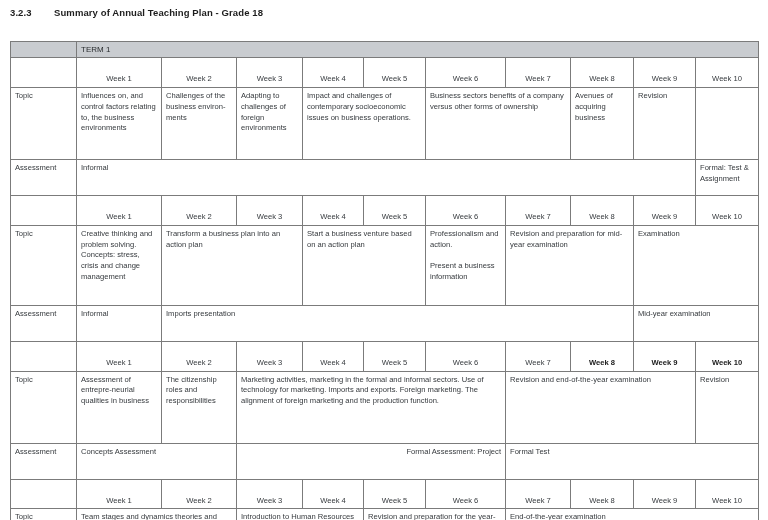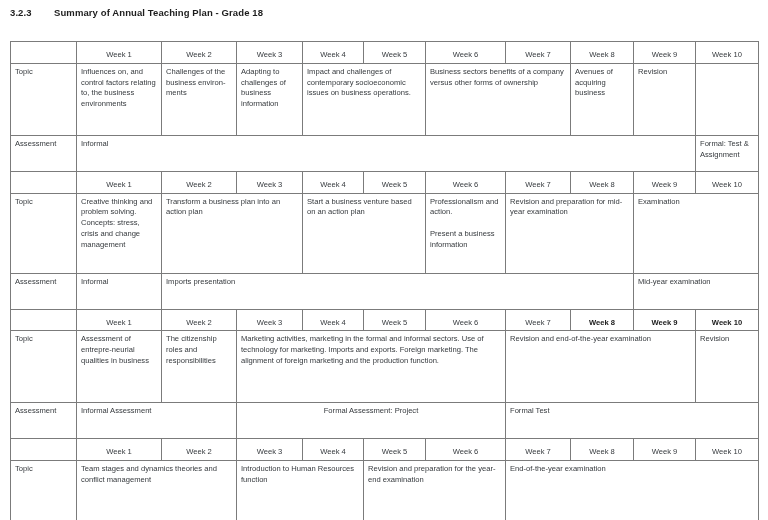--- a/index.html
+++ b/index.html
@@ -56,30 +56,30 @@
     padding-bottom: 2px;
   }
   .term-band td.blank-left { background: #c9ccd0; }
   .term-band .term-name {
     font-size: 8px;
     color: #2a2d30;
   }
   .week-head td {
     height: 15px;
     text-align: center;
-    padding-top: 8px;
+    padding-top: 16px;
     padding-bottom: 2px;
     white-space: nowrap;
   }
   .week-head td.corner { border-left: 1px solid #7b7b7b; }
   .week-head td.bold { font-weight: bold; color: #1b1b1b; }
   .row-label { white-space: nowrap; }
   .topic-row td { height: 72px; }
   .assess-row td { height: 36px; }
-  .ctr { text-align: center; }
+  .ctr { text-align: right; }
 
   
 </style>
 </head>
 <body>
 
 <div class="page">
 
   <div class="doc-heading">
     <span class="num">3.2.3</span>
@@ -94,38 +94,42 @@
         <col style="width:66px">
       <col style="width:61px">
         <col style="width:62px">
         <col style="width:80px">
       <col style="width:65px">
         <col style="width:63px">
         <col style="width:62px">
       <col style="width:63px">
     </colgroup>
     <tbody id="table-body">
+        <tr class="term-band">
+          <td class="blank-left"></td>
+          <td colspan="10" class="term-name">TERM 1</td>
+        </tr>
         <tr class="week-head">
           <td class="corner"></td>
           <td>Week 1</td>
           <td>Week 2</td>
           <td>Week 3</td>
           <td>Week 4</td>
           <td>Week 5</td>
           <td>Week 6</td>
           <td>Week 7</td>
           <td>Week 8</td>
           <td>Week 9</td>
           <td>Week 10</td>
         </tr>
         <tr class="topic-row" style="height: 72px;">
           <td class="row-label">Topic</td>
           <td colspan="1"><span>Influences on, and control factors relating to, the business environments</span></td>
           <td colspan="1"><span>Challenges of the business environ-ments</span></td>
-          <td colspan="1"><span>Adapting to challenges of business information</span></td>
+          <td colspan="1"><span>Adapting to challenges of foreign environments</span></td>
           <td colspan="2"><span>Impact and challenges of contemporary socioeconomic issues on business operations.</span></td>
           <td colspan="2"><span>Business sectors benefits of a company versus other forms of ownership</span></td>
           <td colspan="1"><span>Avenues of acquiring business</span></td>
           <td colspan="1"><span>Revision</span></td>
           <td colspan="1"><br></td>
         </tr>
         <tr class="assess-row" style="height: 36px;">
           <td class="row-label">Assessment</td>
           <td colspan="9">Informal</td>
           <td colspan="1">Formal: Test &amp; Assignment</td>
@@ -174,21 +178,21 @@
         <tr class="topic-row" style="height: 52px;">
           <td class="row-label">Topic</td>
           <td colspan="1"><span>Assessment of entrepre-neurial qualities in business</span></td>
           <td colspan="1"><span>The citizenship roles and responsibilities</span></td>
           <td colspan="4"><span>Marketing activities, marketing in the formal and informal sectors. Use of technology for marketing. Imports and exports. Foreign marketing. The alignment of foreign marketing and the production function.</span></td>
           <td colspan="3"><span>Revision and end-of-the-year examination</span></td>
           <td colspan="1"><span>Revision</span></td>
         </tr>
         <tr class="assess-row" style="height: 32px;">
           <td class="row-label">Assessment</td>
-          <td colspan="2">Informal Assessment</td>
+          <td colspan="2">Concepts Assessment</td>
           <td colspan="4" class="ctr">Formal Assessment: Project</td>
           <td colspan="4">Formal Test</td>
         </tr>
         <tr class="week-head">
           <td class="corner"></td>
           <td>Week 1</td>
           <td>Week 2</td>
           <td>Week 3</td>
           <td>Week 4</td>
           <td>Week 5</td>

